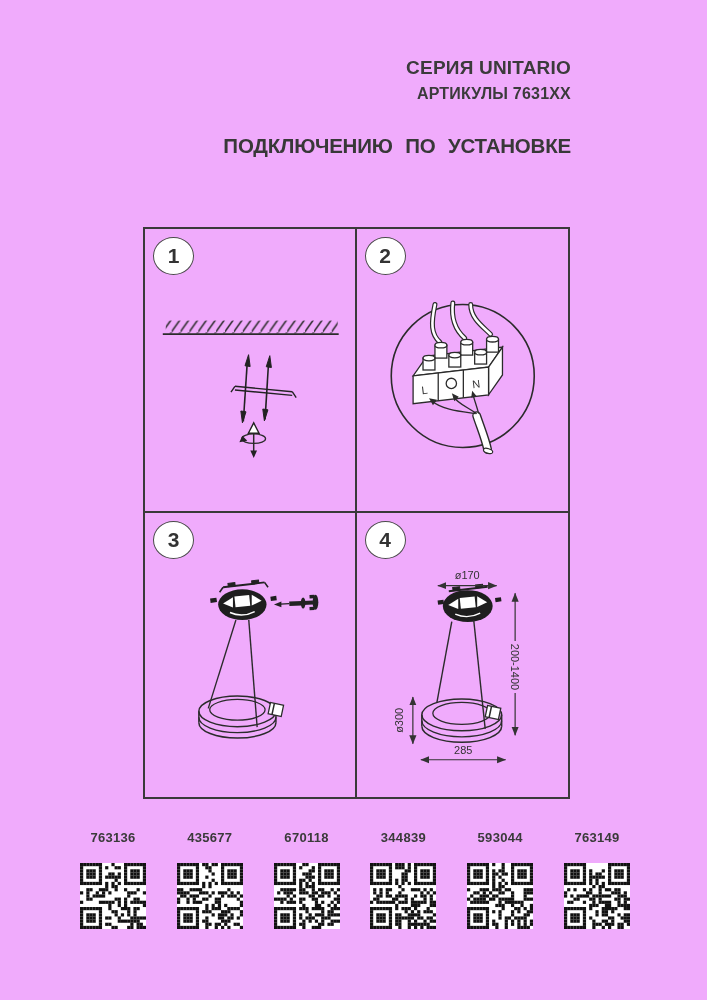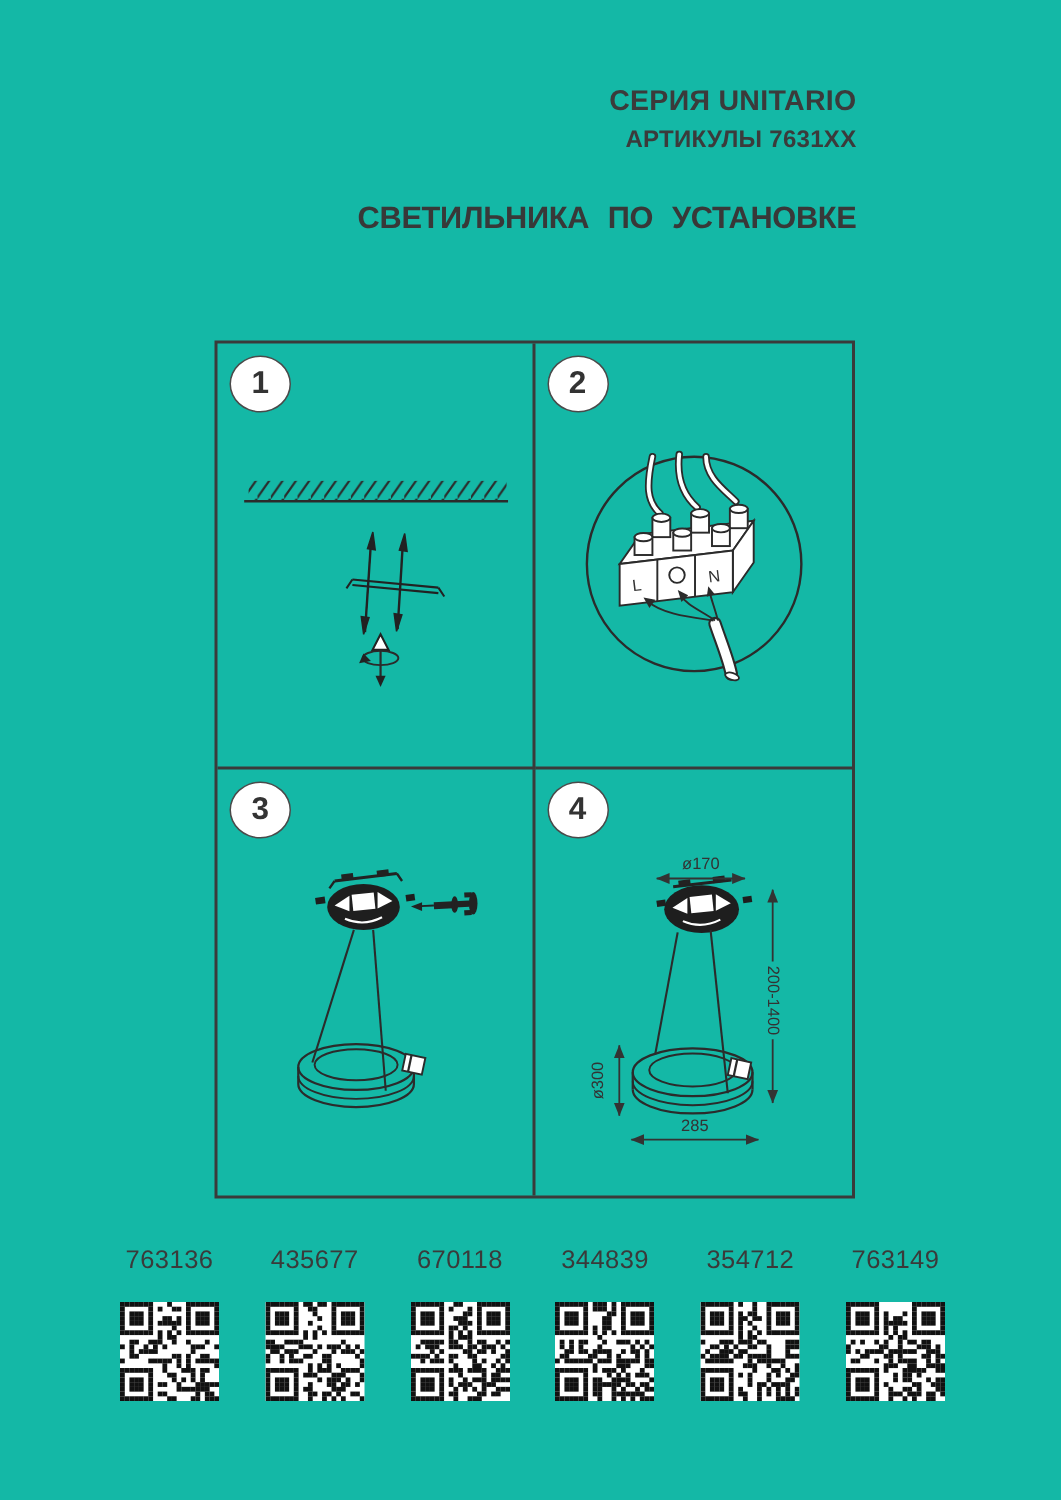--- a/index.html
+++ b/index.html
@@ -1,17 +1,17 @@
 <!DOCTYPE html>
 <html><head>
 <meta charset="utf-8">
 <style>
   html,body{margin:0;padding:0;background:#e8e8e8;}
   .page{
-    position:relative;width:707px;height:1000px;background:#14b8a6;
+    position:relative;width:707px;height:1000px;background:#f0abfc;
     font-family:"Liberation Sans","DejaVu Sans",sans-serif;color:#3a3a3a;
     margin:0 auto;overflow:hidden;
   }
   
   .header{position:absolute;top:0;right:136px;text-align:right;}
   .series{position:absolute;top:57px;right:0;white-space:nowrap;
     font-size:19px;font-weight:bold;letter-spacing:.2px;color:#3b3b3b;}
   .articles{position:absolute;top:85px;right:0;white-space:nowrap;
     font-size:16px;font-weight:bold;letter-spacing:.2px;color:#3b3b3b;}
   .title{position:absolute;top:131px;right:0;margin:0;text-align:right;
@@ -34,36 +34,36 @@
     display:flex;align-items:center;justify-content:center;
     font-size:21px;font-weight:bold;color:#333;background:#fff;z-index:2;
   }
   .diagram{position:absolute;left:0;top:0;width:100%;height:100%;}
   
   .qr-row{
     position:absolute;left:77px;top:830px;width:556px;
     display:flex;justify-content:space-between;
   }
   .qr-item{width:72px;text-align:center;}
-  .qr-label{font-size:17px;font-weight:normal;color:#3a3a3a;
+  .qr-label{font-size:13px;font-weight:bold;color:#3a3a3a;
     letter-spacing:.3px;margin-bottom:18px;white-space:nowrap;}
   .qr-code{width:66px;height:66px;display:block;margin:0 auto;background:#fff;}
   
   svg .ln{stroke:#2b2b2b;fill:none;}
   svg text{fill:#333;}
 </style>
 </head>
 <body>
 
 <div class="page">
 
   <div class="header">
     <div class="series">СЕРИЯ UNITARIO</div>
     <div class="articles">АРТИКУЛЫ 7631XX</div>
-    <h1 class="title"><span class="l1">СВЕТИЛЬНИКА ПО УСТАНОВКЕ</span><br></h1>
+    <h1 class="title"><span class="l1">ПОДКЛЮЧЕНИЮ ПО УСТАНОВКЕ</span><br></h1>
   </div>
 
   <div class="grid">
 
     <div class="cell c1">
       <div class="step-badge">
           <span>1</span>
         </div>
       <svg class="diagram" viewBox="0 0 212 284">
         <defs>
@@ -1165,21 +1165,21 @@
             <rect x="37.71" y="62.86" width="3.19" height="3.19"></rect>
             <rect x="44.00" y="62.86" width="3.19" height="3.19"></rect>
             <rect x="50.29" y="62.86" width="3.19" height="3.19"></rect>
             <rect x="56.57" y="62.86" width="3.19" height="3.19"></rect>
             <rect x="59.71" y="62.86" width="3.19" height="3.19"></rect>
             <rect x="62.86" y="62.86" width="3.19" height="3.19"></rect>
           </g>
         </svg>
     </div>
     <div class="qr-item">
-      <div class="qr-label">354712</div>
+      <div class="qr-label">593044</div>
       <svg class="qr-code" viewBox="0 0 66 66">
           <g fill="#111111">
             <rect x="0.00" y="0.00" width="3.19" height="3.19"></rect>
             <rect x="3.14" y="0.00" width="3.19" height="3.19"></rect>
             <rect x="6.29" y="0.00" width="3.19" height="3.19"></rect>
             <rect x="9.43" y="0.00" width="3.19" height="3.19"></rect>
             <rect x="12.57" y="0.00" width="3.19" height="3.19"></rect>
             <rect x="15.71" y="0.00" width="3.19" height="3.19"></rect>
             <rect x="18.86" y="0.00" width="3.19" height="3.19"></rect>
             <rect x="25.14" y="0.00" width="3.19" height="3.19"></rect>

